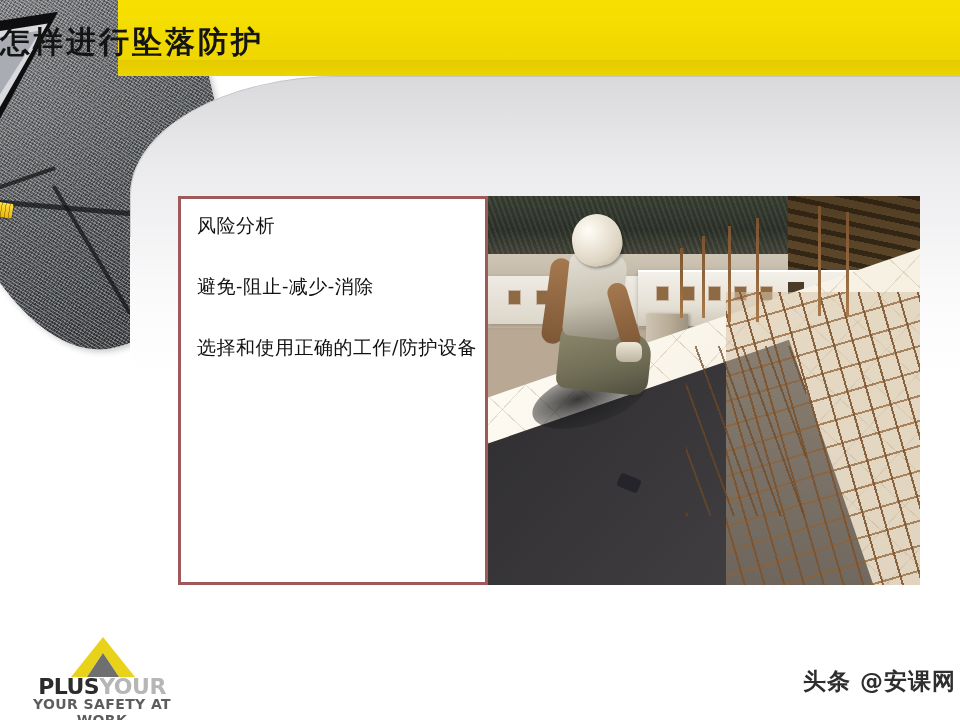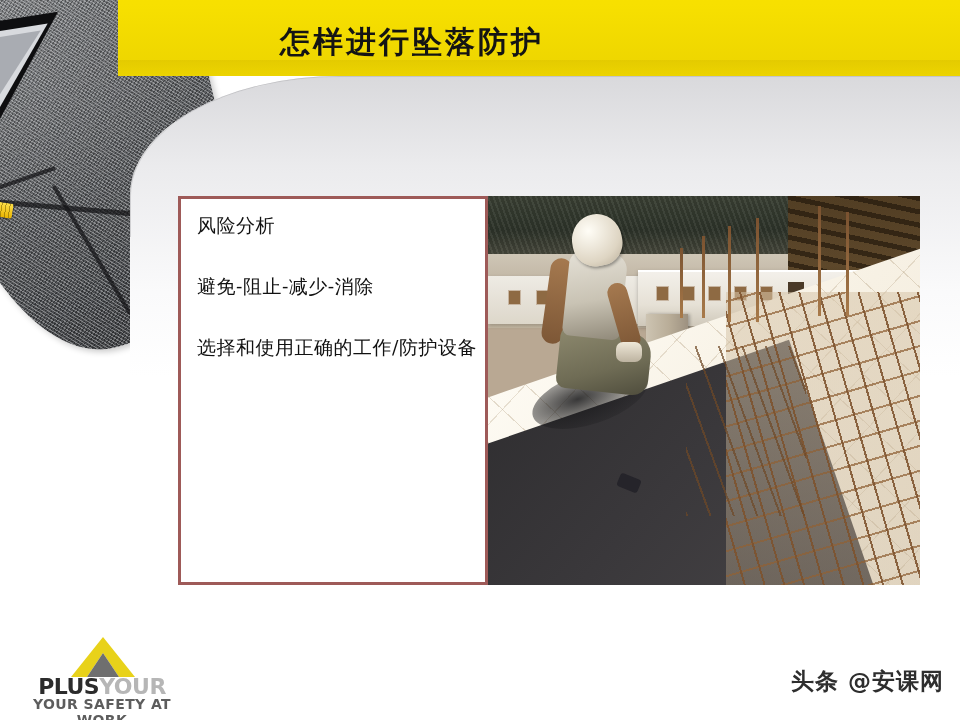--- a/index.html
+++ b/index.html
@@ -59,21 +59,20 @@
   }
   .banner-shade{
     position:absolute;left:118px;top:60px;width:1000px;height:16px;
     background:linear-gradient(180deg,rgba(190,160,0,.22),rgba(255,255,255,0));
     border-radius:0 0 160px 0/0 0 40px 0;
     pointer-events:none;
   }
   .banner-title{
     position:absolute;left:0;top:0;width:824px;
     top:22px;
-    text-align:center;
     font-family:"DejaVu Serif","Liberation Serif",serif;
     font-size:30px;font-weight:700;letter-spacing:3px;color:#141414;
   }
 
   
   .sweep{
     position:absolute;left:130px;top:76px;width:1000px;height:300px;
     background:linear-gradient(180deg,#d9d9dc 0%,#ebebed 30%,#fafafb 72%,#ffffff 100%);
     border-radius:210px 0 0 0/120px 0 0 0;
     box-shadow:inset 0 1px 0 rgba(255,255,255,.9);
@@ -186,21 +185,21 @@
     font-family:"DejaVu Sans","Liberation Sans",sans-serif;
     font-size:22px;font-weight:bold;letter-spacing:-.5px;line-height:1;}
   .w-delta{color:#2c2c2c;}
   .w-plus{color:#b6b6b6;}
   .logo-tag{position:absolute;left:0;top:60px;width:160px;text-align:center;
     font-family:"DejaVu Sans","Liberation Sans",sans-serif;
     font-size:14px;font-weight:bold;letter-spacing:.4px;color:#5d5d5d;}
 
   
   .watermark{
-    position:absolute;right:16px;top:666px;
+    position:absolute;right:4px;top:666px;
     font-family:"DejaVu Sans","Liberation Sans",sans-serif;
     font-size:23px;font-weight:bold;color:#2e2e2e;
     letter-spacing:1px;
     text-shadow:1px 1px 0 rgba(255,255,255,.85);
   }
 </style>
 </head>
 <body>
 
 <div class="slide">

